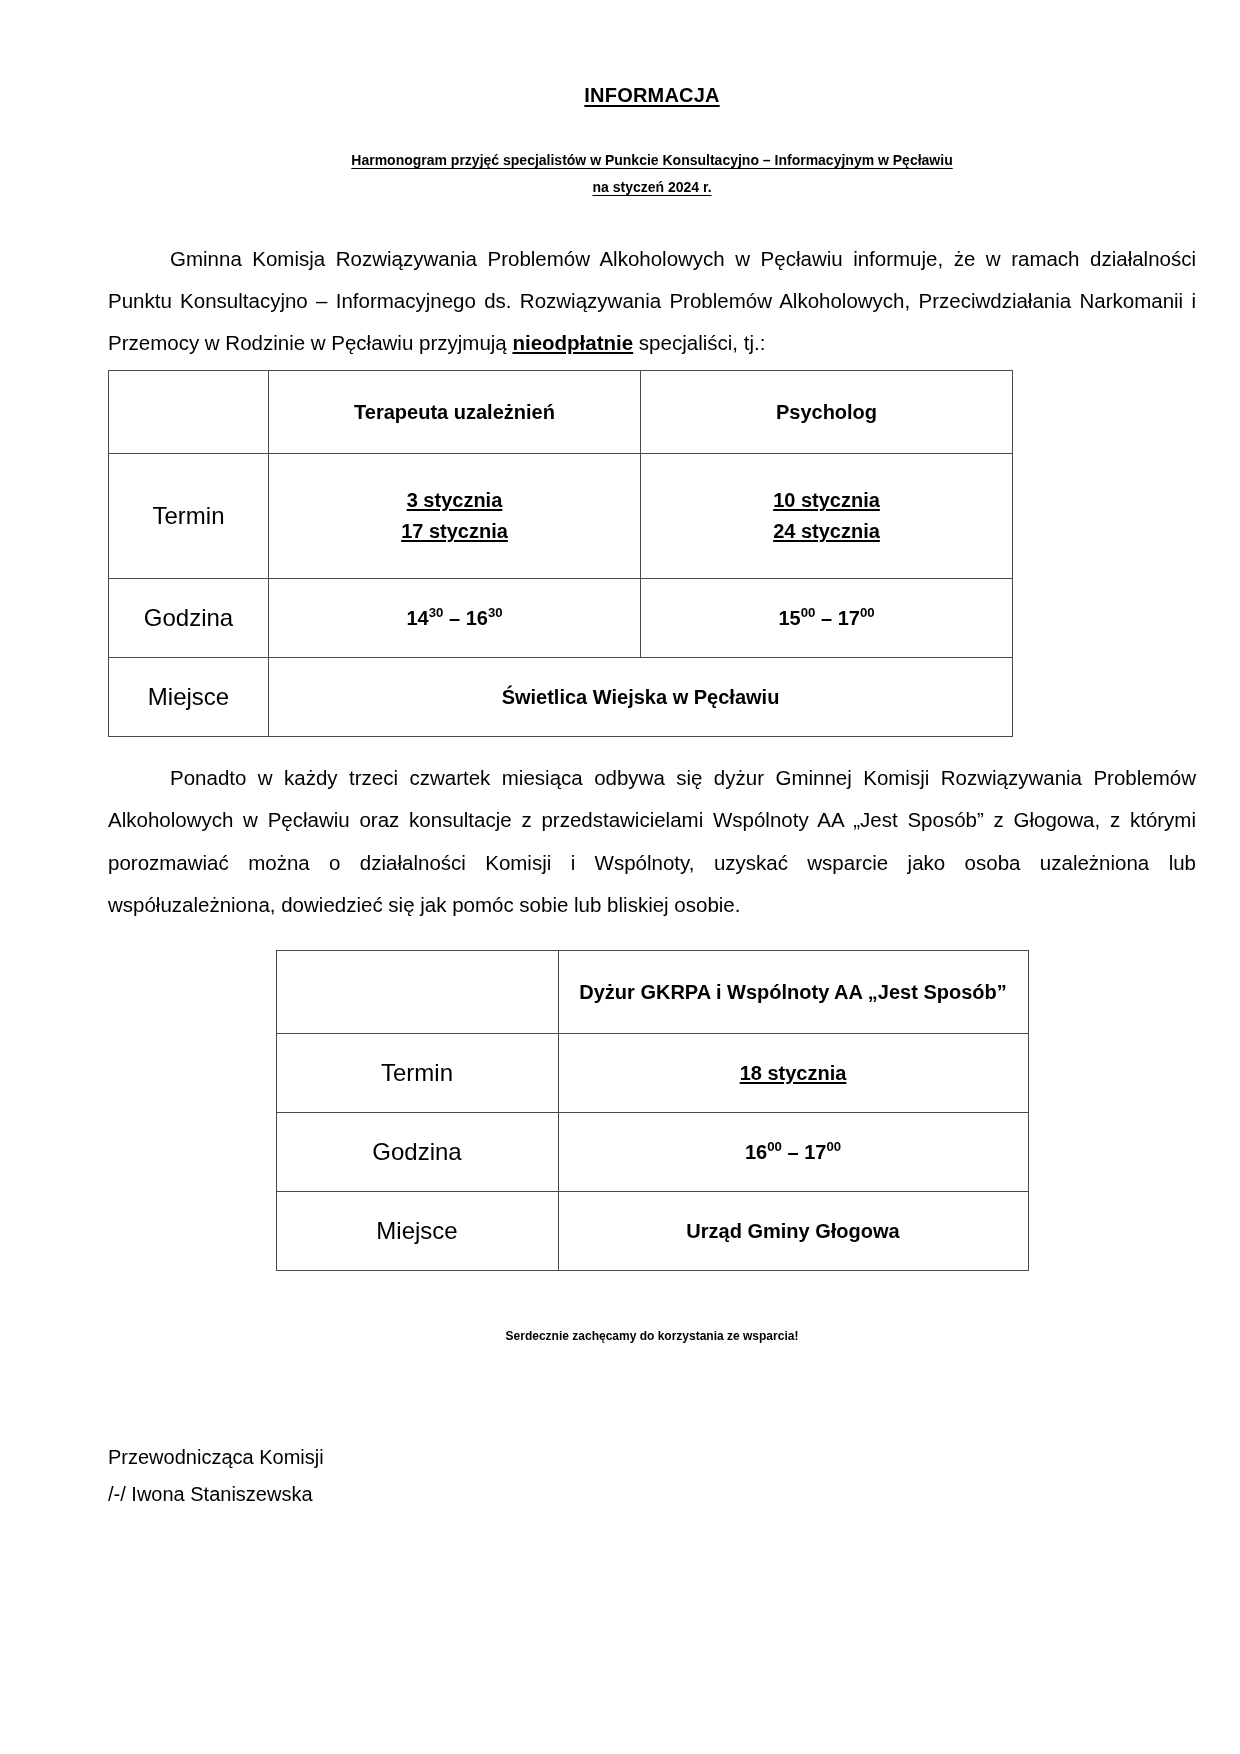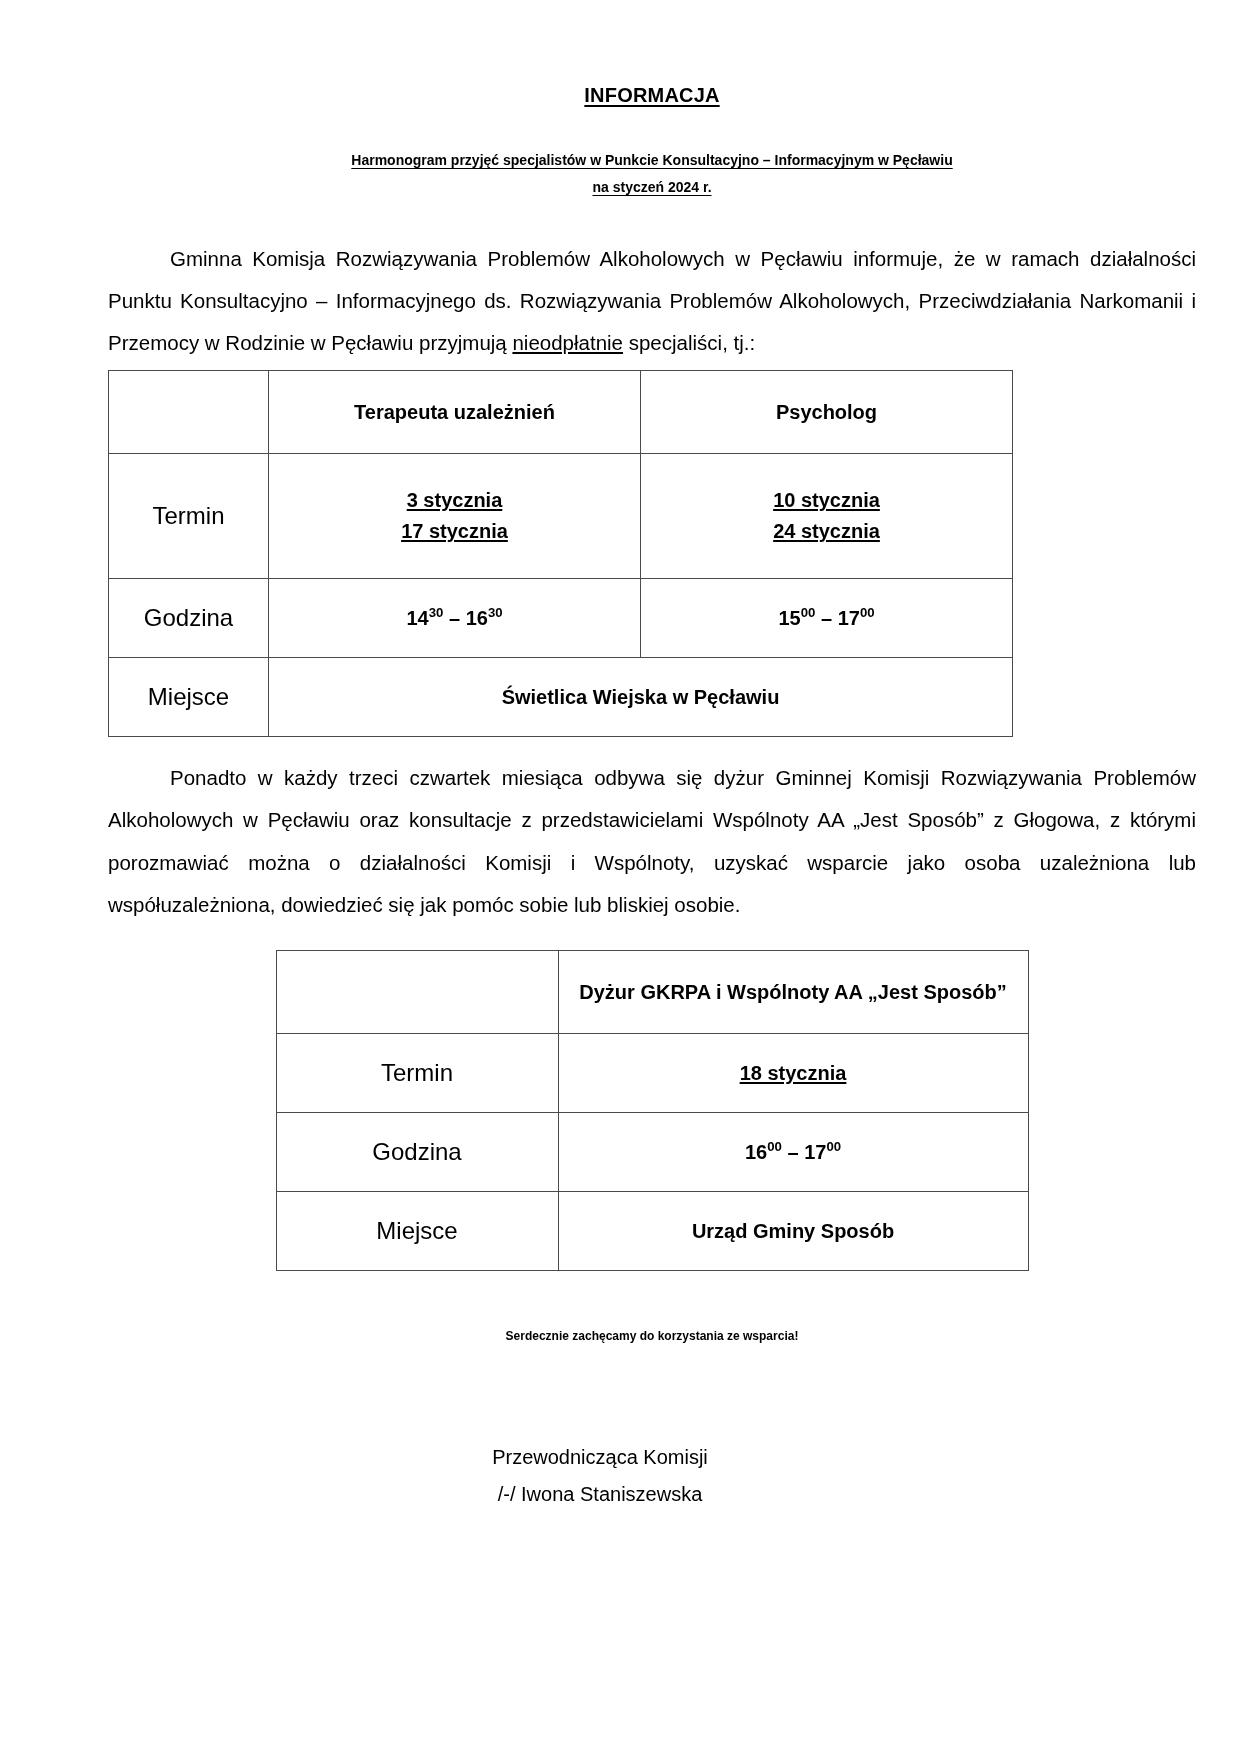--- a/index.html
+++ b/index.html
@@ -48,21 +48,21 @@
   .para {
     font-size: 20.5px;
     line-height: 2.06;
     text-align: justify;
     text-justify: inter-word;
     margin: 0;
   }
   .para.first { margin-top: 36px; }
   .para .indent { display: inline-block; width: 62px; }
   .para b.u {
-    font-weight: normal;
+    font-weight: bold;
     text-decoration: underline;
     text-underline-offset: 2px;
   }
 
   
   table {
     border-collapse: collapse;
     table-layout: fixed;
   }
   table td {
@@ -121,21 +121,21 @@
 
   
   .closing {
     text-align: center;
     font-size: 12px;
     font-weight: bold;
     margin-top: 58px;
   }
   .signature {
     margin-top: 96px;
-    text-align: center;
+    text-align: left;
     font-size: 20px;
     line-height: 1.85;
     padding-right: 104px;
   }
   .signature div { white-space: nowrap; }
 </style>
 </head>
 <body>
 
 <div class="page">
@@ -205,21 +205,21 @@
         <td class="cell-val">
           <span class="date-line">18 stycznia</span>
         </td>
       </tr>
       <tr class="row-hour">
         <td class="cell-rowlabel">Godzina</td>
         <td class="cell-val time"><span>16</span><sup>00</sup><span> – </span><span>17</span><sup>00</sup></td>
       </tr>
       <tr class="row-place">
         <td class="cell-rowlabel">Miejsce</td>
-        <td class="cell-val">Urząd Gminy Sposób</td>
+        <td class="cell-val">Urząd Gminy Głogowa</td>
       </tr>
     </tbody>
   </table>
 
   <div class="closing">Serdecznie zachęcamy do korzystania ze wsparcia!</div>
 
   <div class="signature">
     <div>Przewodnicząca Komisji</div>
     <div>/-/ Iwona Staniszewska</div>
   </div>

